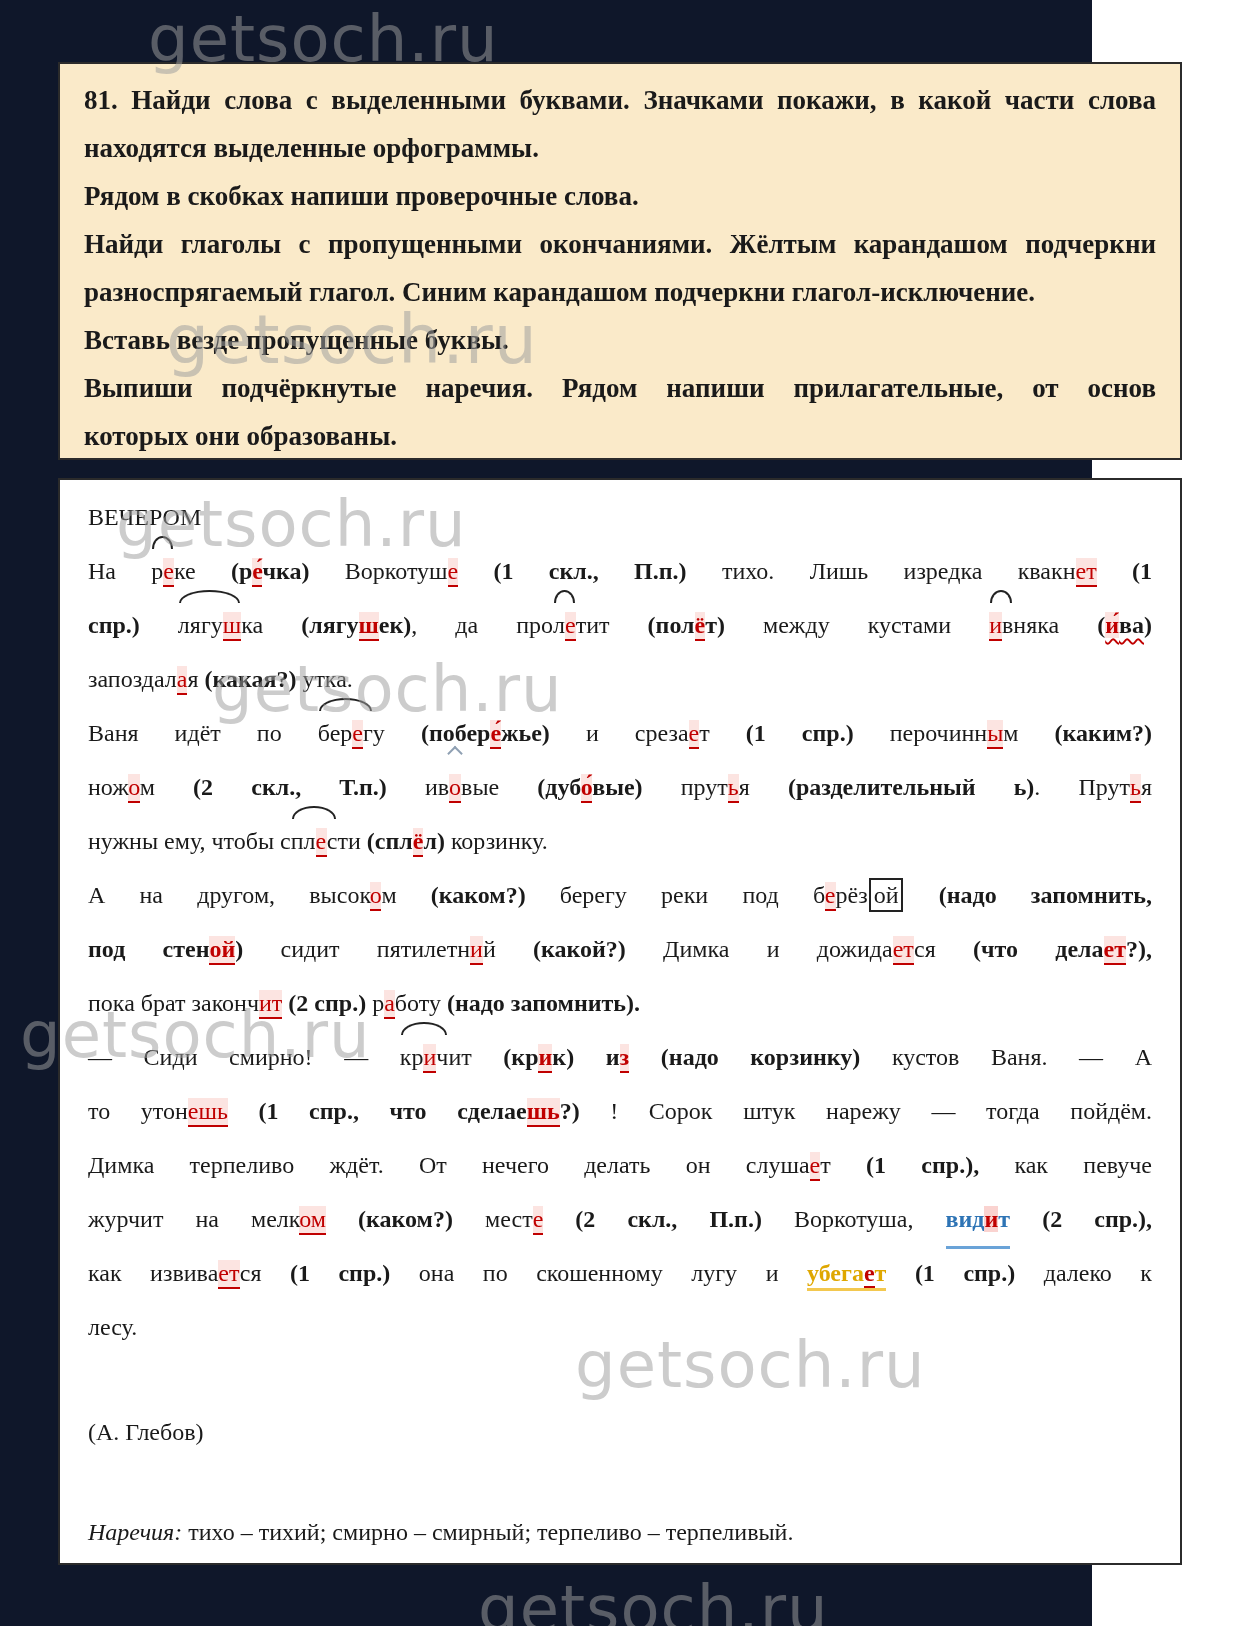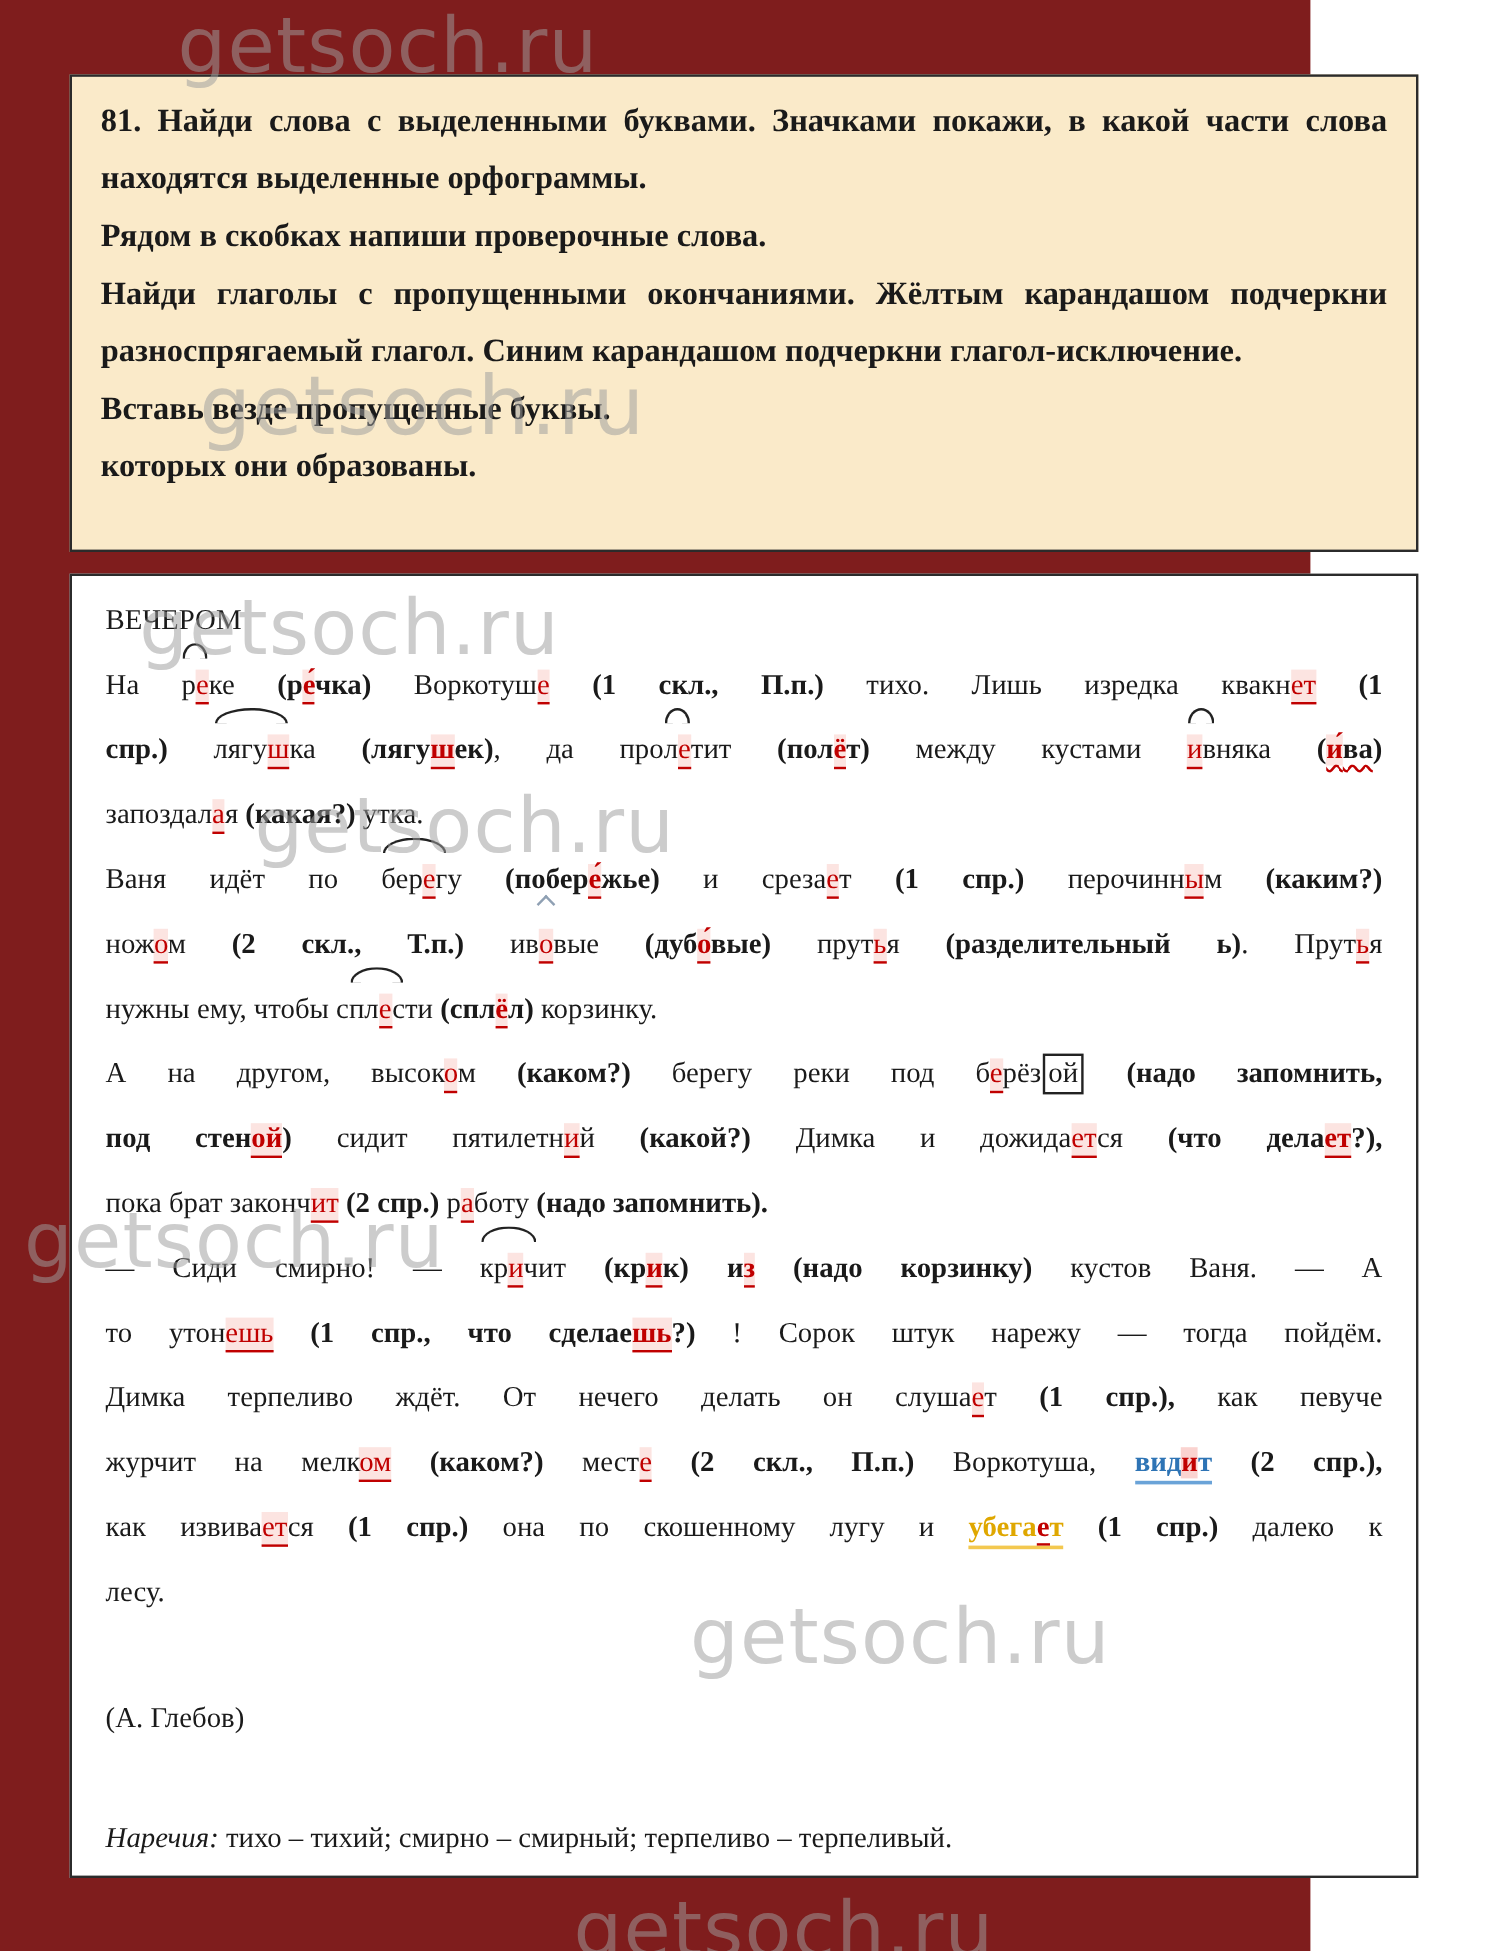--- a/index.html
+++ b/index.html
@@ -8,21 +8,21 @@
     --blue-ul:#6aa3d8;
     --yellow:#dfa700;
     --yellow-ul:#f3c84f;
     --task-bg:#faeac9;
     --ink:#1a1a1a;
     --wm:#9e9e9e;
   }
   *{margin:0;padding:0;box-sizing:border-box;}
   html,body{width:1240px;height:1626px;background:#ffffff;overflow:hidden;}
   body{font-family:"Liberation Serif","DejaVu Serif",serif;color:var(--ink);}
-  .page{position:relative;width:1092px;height:1626px;background:#7f1d1d;}
+  .page{position:relative;width:1092px;height:1626px;background:#0f172a;}
 
   
   .wm{
     position:absolute;
     font-family:"DejaVu Sans","Liberation Sans",sans-serif;
     color:var(--wm);
     opacity:.52;
     font-size:64px;
     letter-spacing:1px;
     z-index:3;
@@ -75,21 +75,21 @@
   .caret{position:relative;display:inline-block;}
   .caret::before{
     content:"";position:absolute;left:50%;top:-12px;width:9px;height:9px;
     border-left:2px solid #8fa0b3;border-top:2px solid #8fa0b3;
     transform:translateX(-50%) rotate(45deg);
   }
   .endbox{
     display:inline-block;border:2px solid #222;padding:2px 3px;margin:0 1px;
     line-height:1.1;
   }
-  .ub{border-bottom:3px solid var(--blue-ul);padding-bottom:2px;white-space:nowrap;}
+  .ub{border-bottom:3px solid var(--blue-ul);padding-bottom:14px;white-space:nowrap;}
   .blue{color:var(--blue);font-weight:700;}
   .bluer{color:var(--red);font-weight:700;background:rgba(240,130,120,.35);}
   .uy{border-bottom:3px solid var(--yellow-ul);padding-bottom:2px;white-space:nowrap;}
   .yel{color:var(--yellow);font-weight:700;}
   .yelr{color:var(--red);font-weight:700;border-bottom:2px solid var(--red);}
   .wavy{
     font-weight:700;
     text-decoration-line:underline;
     text-decoration-style:wavy;
     text-decoration-color:var(--red);
@@ -112,20 +112,21 @@
   <div class="wm" style="left:575px;top:1328px;">getsoch.ru</div>
   <div class="wm" style="left:478px;top:1572px;">getsoch.ru</div>
 
   <div class="task-box">
     <div class="task-line just">81. Найди слова с выделенными буквами. Значками покажи, в какой части слова</div>
     <div class="task-line">находятся выделенные орфограммы.</div>
     <div class="task-line">Рядом в скобках напиши проверочные слова.</div>
     <div class="task-line just">Найди глаголы с пропущенными окончаниями. Жёлтым карандашом подчеркни</div>
     <div class="task-line">разноспрягаемый глагол. Синим карандашом подчеркни глагол-исключение.</div>
     <div class="task-line">Вставь везде пропущенные буквы.</div>
+    <div class="task-line just">Выпиши подчёркнутые наречия. Рядом напиши прилагательные, от основ</div>
     <div class="task-line">которых они образованы.</div>
   </div>
 
   <div class="sol-box">
     <div class="sol-line">ВЕЧЕРОМ</div>
 
     <div class="sol-line just"><span>На </span><span class="arc"><span>р</span><span class="r">е</span></span><span>ке</span><span> </span><span class="b">(р</span><span class="rb">е́</span><span class="b">чка)</span><span> Воркотуш</span><span class="r">е</span><span> </span><span class="b">(1 скл., П.п.)</span><span> тихо. Лишь изредка квакн</span><span class="r">ет</span><span> </span><span class="b">(1</span></div>
     <div class="sol-line just"><span class="b">спр.)</span><span> </span><span class="arc"><span>лягу</span><span class="r">ш</span></span><span>ка</span><span> </span><span class="b">(лягу</span><span class="rb">ш</span><span class="b">ек)</span><span>, да про</span><span class="arc"><span>л</span><span class="r">е</span></span><span>тит</span><span> </span><span class="b">(пол</span><span class="rb">ё</span><span class="b">т)</span><span> между кустами </span><span class="arc"><span class="r">и</span><span>в</span></span><span>няка</span><span> </span><span class="b">(</span><span class="wavy"><span class="wavyr">и́</span><span>ва</span></span><span class="b">)</span></div>
     <div class="sol-line"><span>запоздал</span><span class="r">а</span><span>я</span><span> </span><span class="b">(какая?)</span><span> утка.</span></div>
     <div class="sol-line just"><span>Ваня идёт по </span><span class="arc"><span>бер</span><span class="r">е</span><span>г</span></span><span>у</span><span> </span><span class="b">(побер</span><span class="rb">е́</span><span class="b">жье)</span><span> и среза</span><span class="r">е</span><span>т</span><span> </span><span class="b">(1 спр.)</span><span> перочинн</span><span class="r">ы</span><span>м</span><span> </span><span class="b">(каким?)</span></div>

